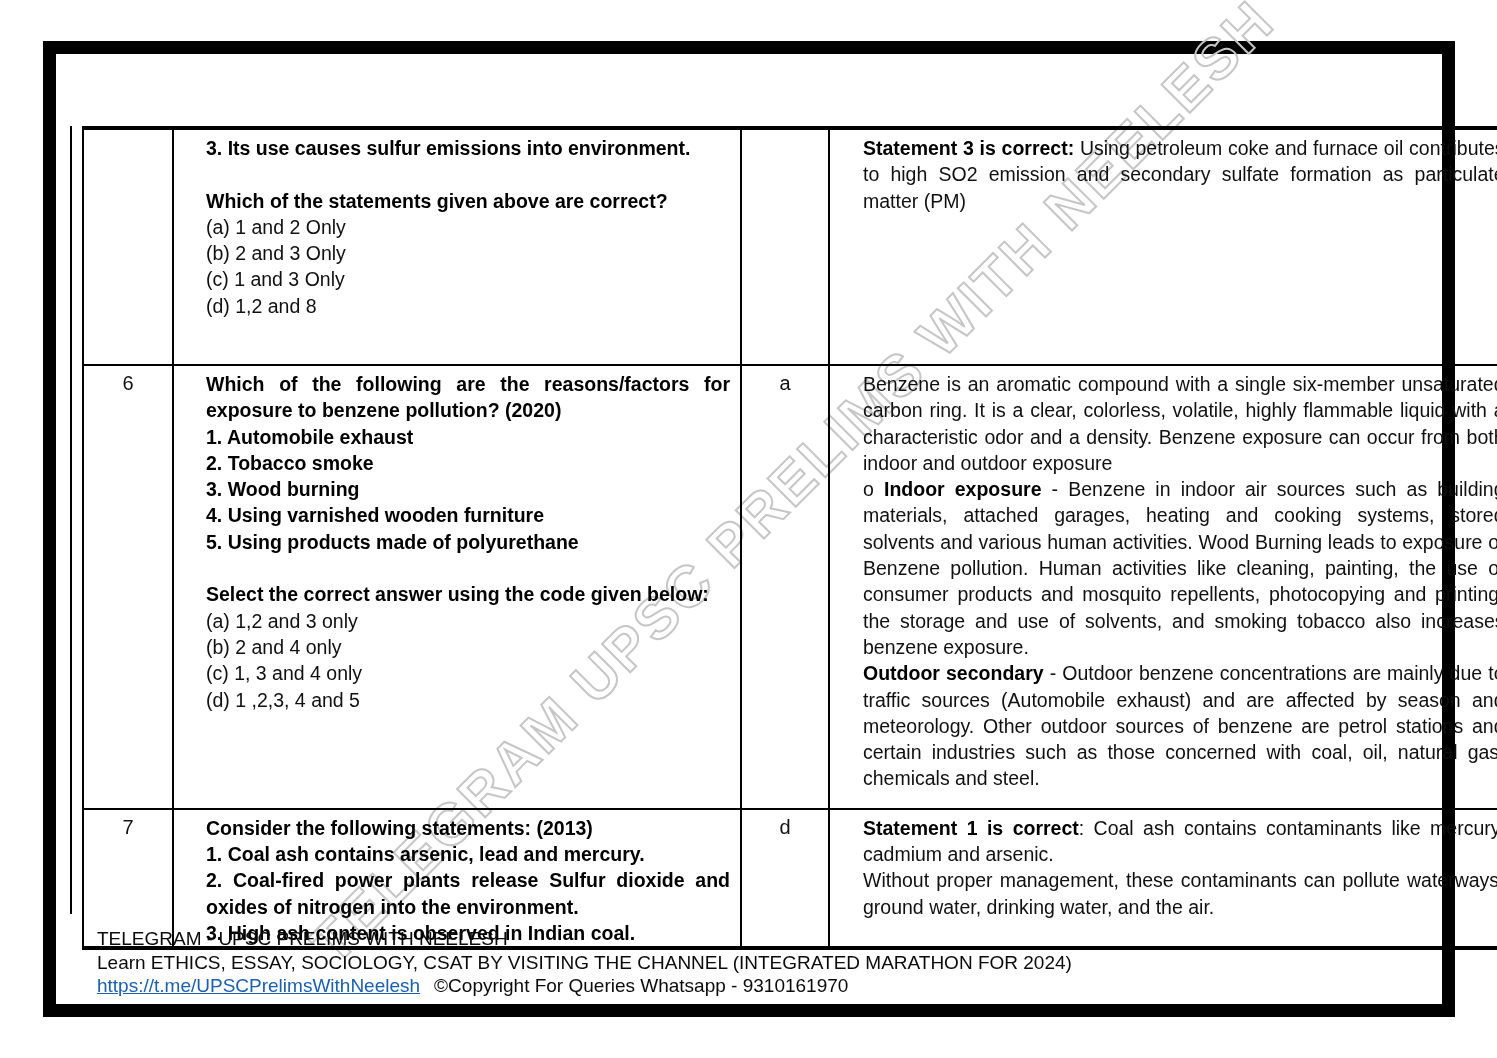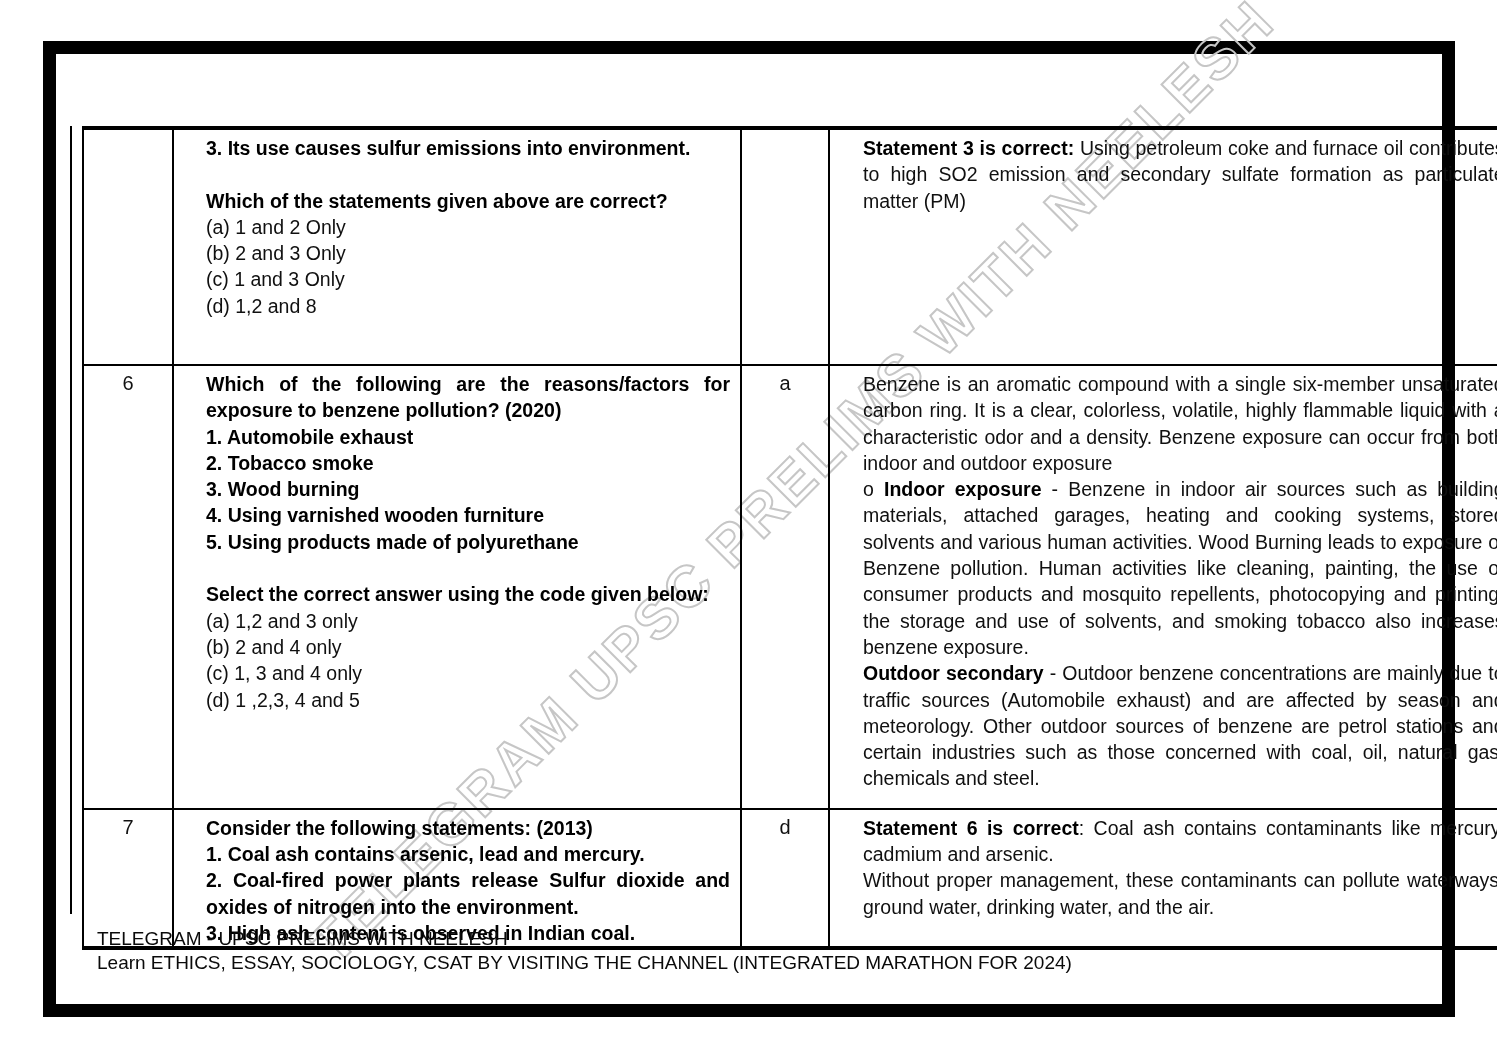--- a/index.html
+++ b/index.html
@@ -113,23 +113,26 @@
       <tr class="qa-row">
         <td class="q-num">7</td>
         <td class="q-cell">
           <div class="para"><span class="b">Consider the following statements: (2013)</span></div>
           <div class="para"><span class="b">1. Coal ash contains arsenic, lead and mercury.</span></div>
           <div class="para"><span class="b">2. Coal-fired power plants release Sulfur dioxide and oxides of nitrogen into the environment.</span></div>
           <div class="para"><span class="b">3. High ash content is observed in Indian coal.</span></div>
         </td>
         <td class="ans-cell">d</td>
         <td class="exp-cell">
-          <div class="para"><span class="b">Statement 6 is correct</span><span>: Coal ash contains contaminants like mercury, cadmium and arsenic.</span></div>
+          <div class="para"><span class="b">Statement 1 is correct</span><span>: Coal ash contains contaminants like mercury, cadmium and arsenic.</span></div>
           <div class="para"><span>Without proper management, these contaminants can pollute waterways, ground water, drinking water, and the air.</span></div>
         </td>
       </tr>
     </tbody>
 </table>
 
 <div class="footer">
   <div class="row">TELEGRAM - UPSC PRELIMS WITH NEELESH</div>
   <div class="row">Learn ETHICS, ESSAY, SOCIOLOGY, CSAT BY VISITING THE CHANNEL (INTEGRATED MARATHON FOR 2024)</div>
+  <div class="row">
+    <a href="#" id="footer-link" style="color: rgb(27, 95, 175);">https://t.me/UPSCPrelimsWithNeelesh</a><span class="rest">©Copyright  For Queries Whatsapp - 9310161970</span>
+  </div>
 </div>
 
 </body></html>

